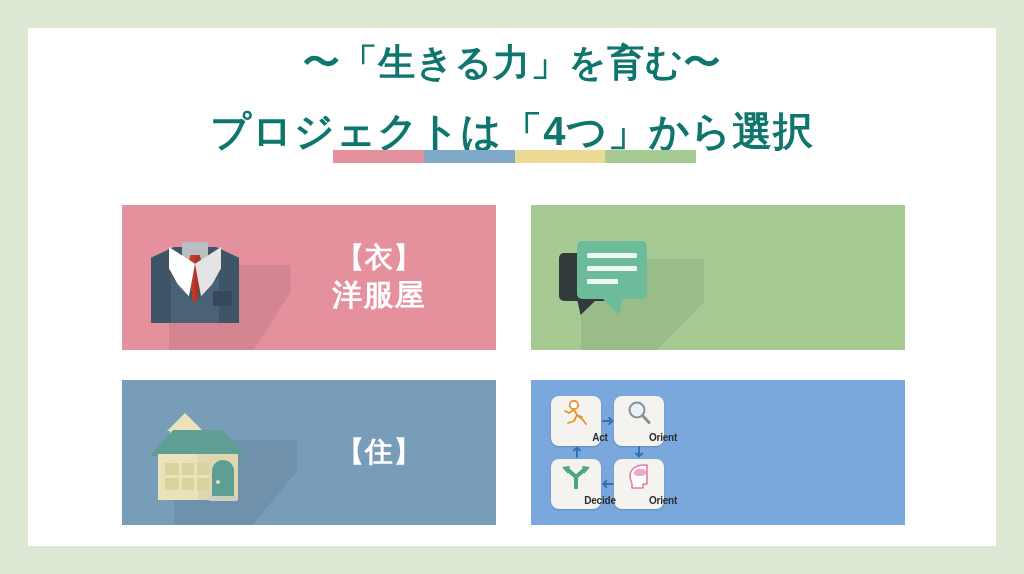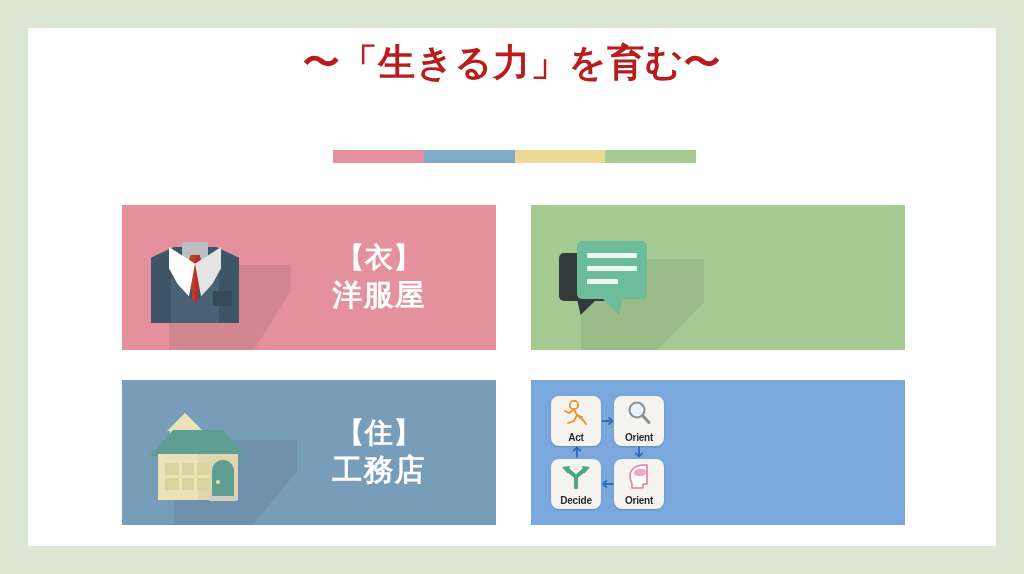--- a/index.html
+++ b/index.html
@@ -31,21 +31,21 @@
 
   
   .title-block {
     position: absolute;
     left: 0;
     top: 0;
     width: 968px;
     text-align: center;
   }
   .title-line {
-    color: #b91c1c;
+    color: #0f766e;
     font-weight: bold;
     letter-spacing: 0.02em;
     white-space: nowrap;
   }
   .title-line-1 {
     font-size: 37px;
     line-height: 44px;
     margin-top: 13px;
   }
   .title-line-2 {
@@ -273,20 +273,21 @@
   .ot-dec { left: 0; top: 63px; }
   .ot-ori { left: 63px; top: 63px; }
   .ooda-cap {
     position: absolute;
     left: 0; bottom: 3px; width: 100%;
     text-align: center;
     font-size: 10px;
     font-weight: bold;
     color: #2c2c2c;
     letter-spacing: -0.2px;
+    padding-left: 24px;
   }
   .ooda-arrow {
     position: absolute;
     color: #2f6fb5;
     font-size: 16px;
     line-height: 16px;
     font-weight: bold;
   }
   .oa-right { left: 50px; top: 17px; }
   .oa-down  { left: 81px; top: 48px; }
@@ -298,20 +299,21 @@
   .tile-svg { display: block; margin: 0 auto; }
 </style>
 </head>
 <body>
 
 <div class="slide">
   <div class="inner">
 
     <div class="title-block">
       <div class="title-line title-line-1">〜「生きる力」を育む〜</div>
+      <div class="title-line title-line-2">プロジェクトは「4つ」から選択</div>
     </div>
 
     <div class="colorbar">
       <span style="background:#e4909d"></span>
       <span style="background:#7fa9c8"></span>
       <span style="background:#ecd994"></span>
       <span style="background:#a5cb93"></span>
     </div>
 
     <div class="cards">
@@ -369,21 +371,20 @@
             <div class="house-win-v hwv1"></div>
             <div class="house-win-v hwv2"></div>
             <div class="house-win-h"></div>
             <div class="house-door"></div>
             <div class="house-knob"></div>
             <div class="house-step"></div>
           </div>
         </div>
         <div class="card-text">
           <div class="card-label">【住】</div>
-          <div class="card-name">工務店</div>
         </div>
       </div>
 
       <div class="card" style="background:#7aa8dd">
         <div class="card-icon">
           <div class="ooda-wrap">
 
             <div class="ooda-tile ot-act">
               <div class="ooda-gly">
                 <svg class="tile-svg" width="30" height="26" viewBox="0 0 30 26">

